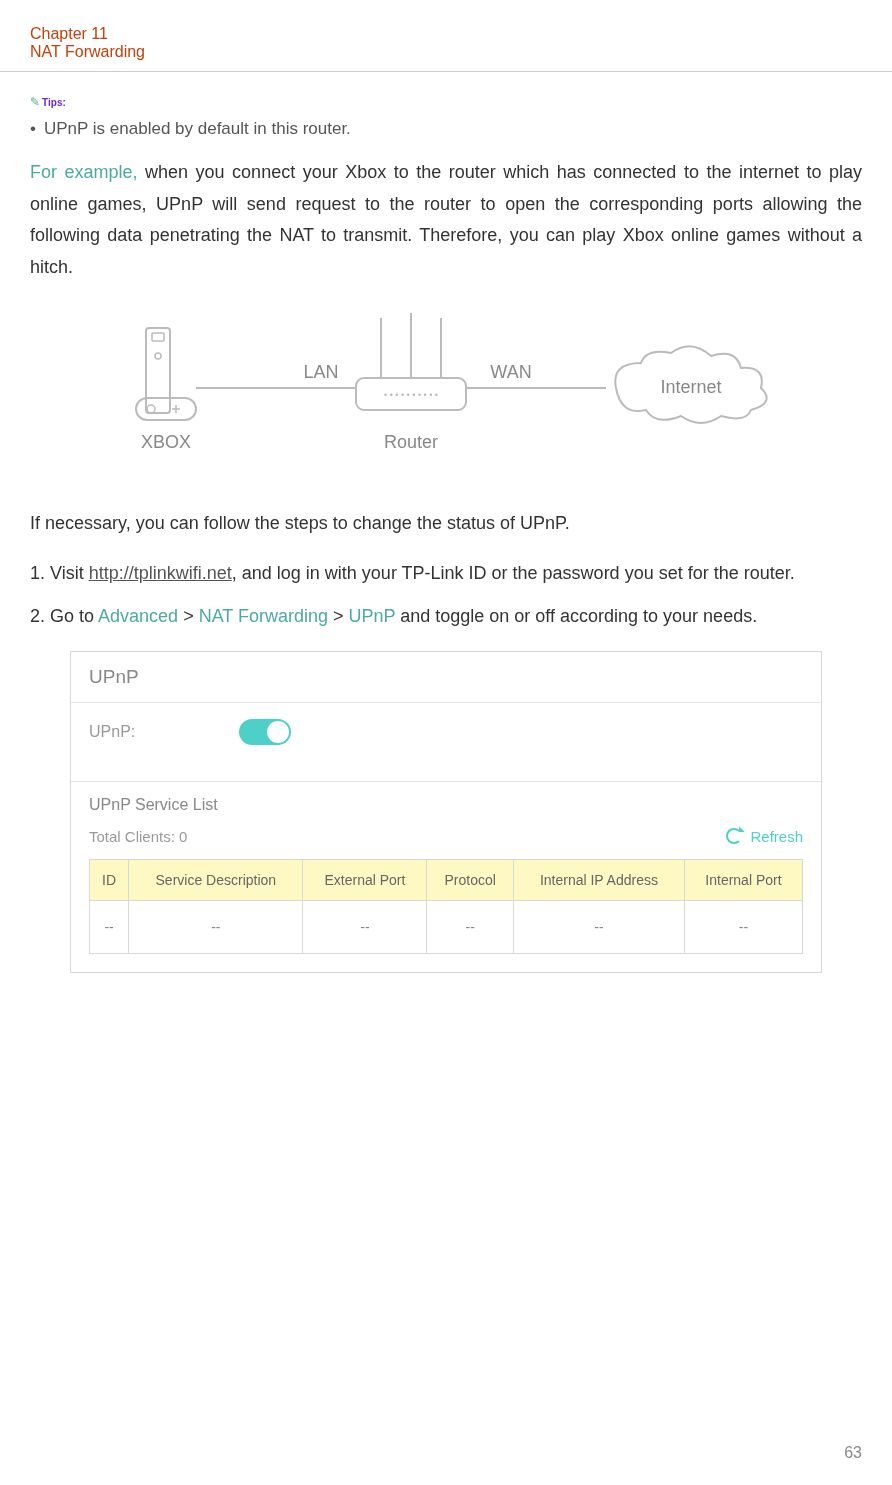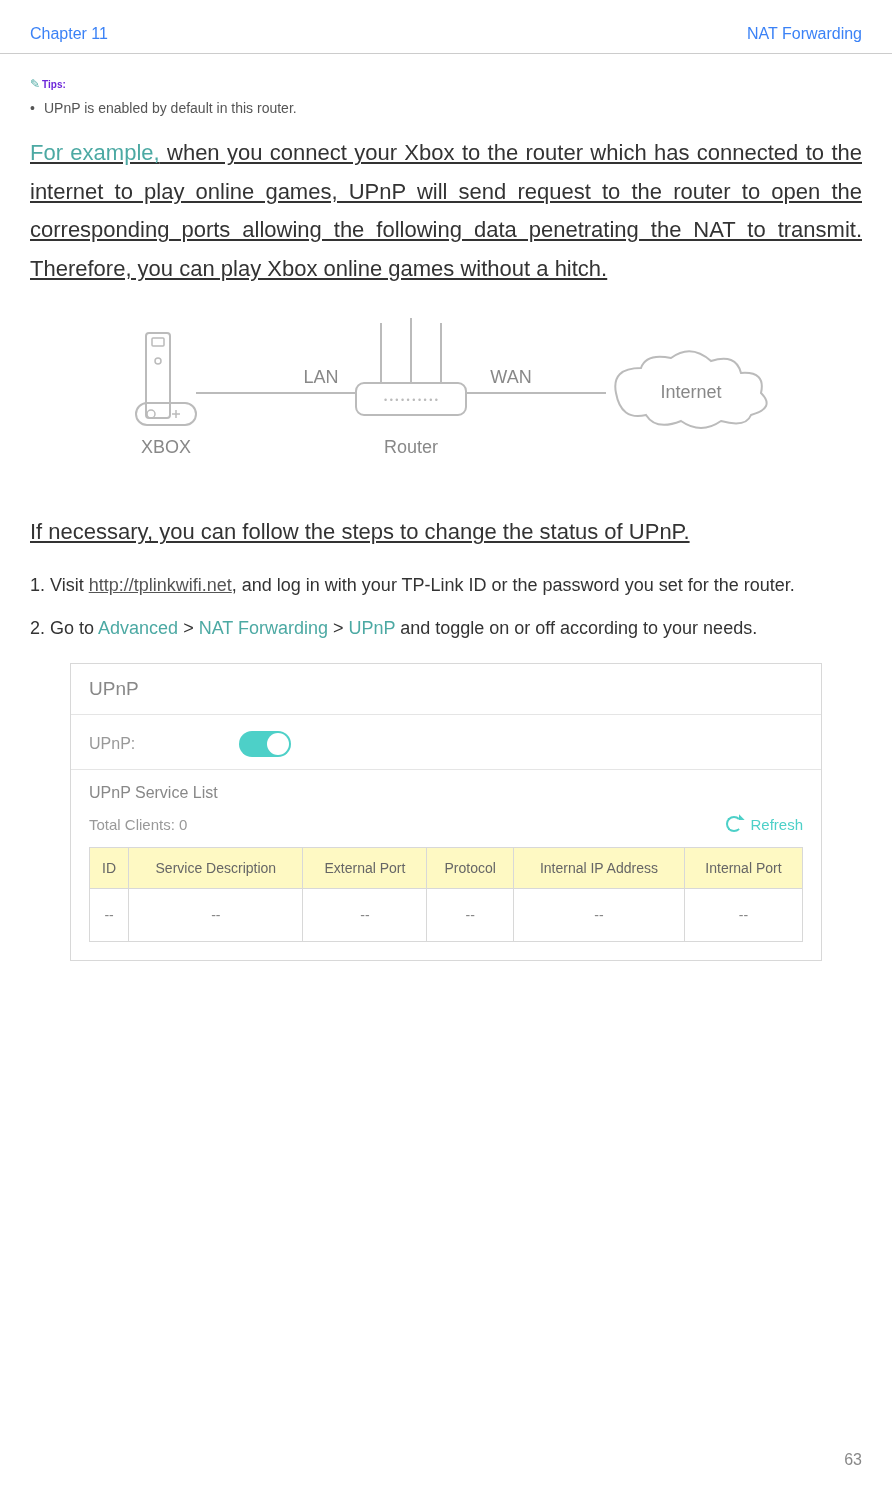--- a/index.html
+++ b/index.html
@@ -9,61 +9,61 @@
       font-family: Arial, Helvetica, sans-serif;
       background: #fff;
       color: #333;
       position: relative;
     }
     .header {
       display: flex;
       justify-content: space-between;
       padding: 25px 30px 10px;
       border-bottom: 1px solid #ccc;
-      color: #3b82f6;
-      font-size: 16px;
+      color: #c2410c;
+      font-size: 16px;
+      flex-direction: column;
     }
     .content {
       padding: 20px 30px;
     }
     .tips-label {
       color: #6d28d9;
       font-size: 10px;
       font-weight: bold;
     }
     .tips-icon {
       color: #4ca9a3;
       font-size: 12px;
       margin-right: 2px;
     }
     .tips-list {
       list-style: none;
       margin: 5px 0 15px;
     }
     .tips-list li {
       color: #555;
-      font-size: 14px;
+      font-size: 17px;
       line-height: 1.6;
       padding-left: 14px;
       position: relative;
       text-align: justify;
     }
     .tips-list li::before {
       content: "•";
       position: absolute;
       left: 0;
       color: #555;
     }
     .body-text {
-      font-size: 22px;
+      font-size: 18px;
       line-height: 1.75;
       color: #333;
       text-align: justify;
       margin-bottom: 18px;
-      text-decoration: underline;
     }
     .teal { color: #4ca9a3; }
     .link { color: #555; text-decoration: underline; }
     .diagram {
       width: 100%;
       display: flex;
       align-items: center;
       justify-content: center;
       margin: 25px 0 30px;
       padding: 0 40px;
@@ -78,21 +78,21 @@
     }
     .upnp-title {
       font-size: 19px;
       color: #888;
       padding: 14px 18px 14px;
       border-bottom: 1px solid #e5e5e5;
     }
     .upnp-row {
       display: flex;
       align-items: center;
-      padding: 16px 18px 12px;
+      padding: 16px 18px 36px;
       border-bottom: 1px solid #e5e5e5;
     }
     .upnp-row-label {
       color: #999;
       font-size: 16px;
       width: 150px;
     }
     .toggle {
       width: 52px;
       height: 26px;
@@ -159,21 +159,21 @@
       background: #fef9c3;
     }
     .upnp-table td {
       border: 1px solid #d8d8d8;
       padding: 18px 8px;
       color: #888;
       text-align: center;
     }
     .page-num {
       position: absolute;
-      bottom: 16px;
+      bottom: 23px;
       right: 30px;
       color: #888;
       font-size: 16px;
     }
     ol { list-style: none; }
   </style>
 </head>
 <body>
 
 <div class="header">

